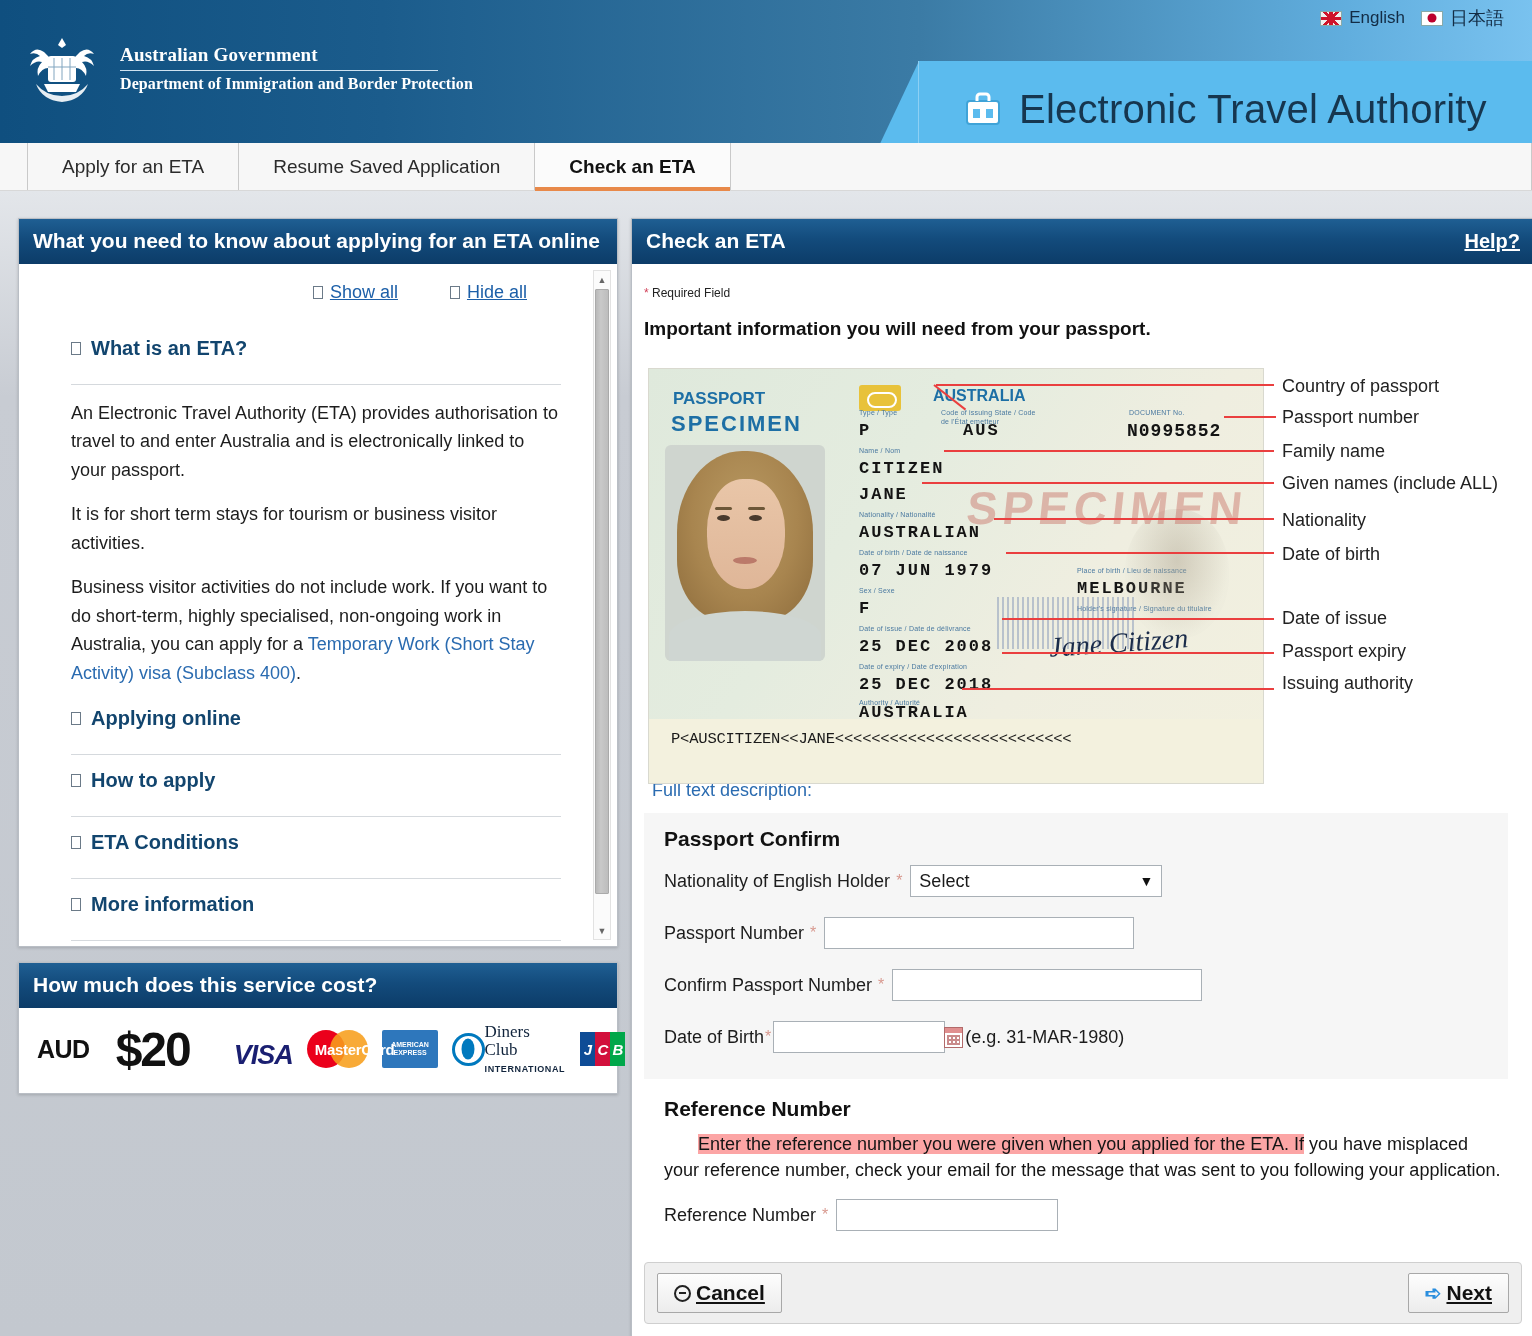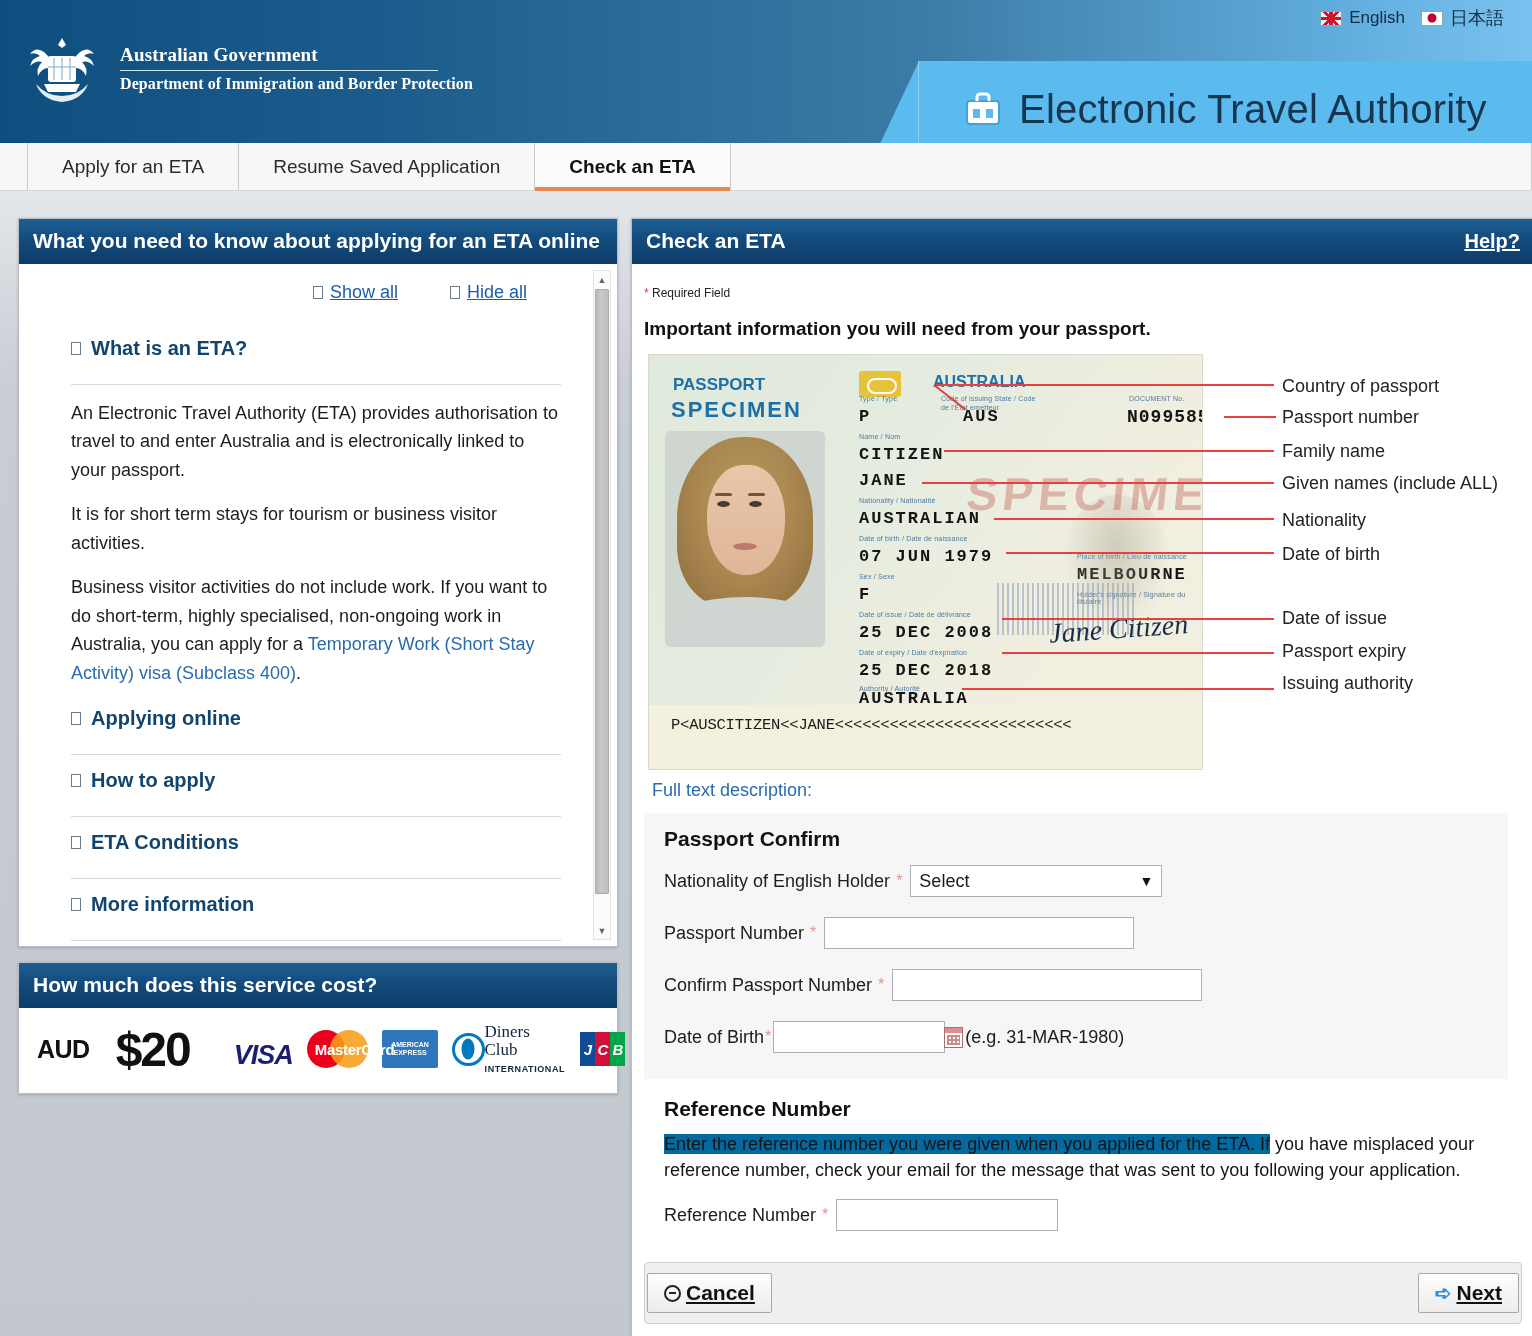--- a/index.html
+++ b/index.html
@@ -219,21 +219,21 @@
   .right-col { flex: 1; }
   .check-panel { height: 1119px; display: flex; flex-direction: column; }
   .check-body { background: #fff; padding: 14px 18px 0 12px; flex: 1; position: relative; }
   .req-field { font-size: 12px; color: #222; margin: 8px 0 18px 0; }
   .req-star { color: #d2425a; }
   .imp-info { font-size: 19px; font-weight: bold; color: #111; margin-bottom: 14px; }
 
   
   .passport-wrap { position: relative; width: 872px; height: 420px; margin-left: 0; }
   .passport {
-    position: absolute; left: 4px; top: 0; width: 555px; height: 416px;
+    position: absolute; left: 4px; top: 14px; width: 616px; height: 416px;
     background: linear-gradient(125deg, #dfe9dc 0%, #e4ecdf 35%, #efeee0 65%, #f2f0df 100%);
     border: 1px solid #d9d9cf; overflow: hidden;
   }
   .pp-top { position: relative; height: 352px; }
   .pp-label { position: absolute; color: #1d6fa5; font-weight: bold; }
   .pp-value { position: absolute; color: #141414; font-family: "Liberation Mono", monospace; font-weight: bold; }
   .pp-small { position: absolute; color: #4a79a0; font-size: 7px; letter-spacing: .2px; }
   .pp-photo {
     position: absolute; left: 16px; top: 76px; width: 160px; height: 216px;
     border-radius: 6px; overflow: hidden; background: #cfd5cf;
@@ -322,26 +322,26 @@
     content: ""; position: absolute; left: 2px; top: 7px; right: 2px; bottom: 2px;
     background:
       repeating-linear-gradient(to right, #c98a8a 0 2px, transparent 2px 4px),
       repeating-linear-gradient(to bottom, #c98a8a 0 2px, transparent 2px 4px);
   }
   .hint { font-size: 18px; color: #1c1c1c; margin-left: 2px; }
 
   .ref-section { padding: 18px 8px 10px 20px; background: #fff; }
   .ref-title { font-size: 21px; font-weight: bold; color: #111; margin-bottom: 10px; }
   .ref-text { font-size: 18px; color: #151515; line-height: 1.45; margin-bottom: 16px; max-width: 840px; }
-  .hl { background: #0369a1; }
+  .hl { background: #fca5a5; margin-left: 34px; }
   .ref-row { display: flex; align-items: center; }
 
   .btn-bar {
     background: #efefef; border: 1px solid #cfcfcf; border-radius: 4px;
-    margin: 14px 12px 12px 12px; padding: 10px 2px;
+    margin: 14px 12px 12px 12px; padding: 10px 12px;
     display: flex; align-items: center; justify-content: space-between;
   }
   .btn {
     background: linear-gradient(to bottom,#fdfdfd,#ececec);
     border: 1px solid #a8a8a8; border-radius: 2px;
     padding: 7px 16px; font-size: 21px; font-weight: bold; color: #111;
     display: inline-flex; align-items: center; gap: 5px; cursor: pointer;
     font-family: "Liberation Sans", sans-serif;
   }
   .btn .u { text-decoration: underline; }

